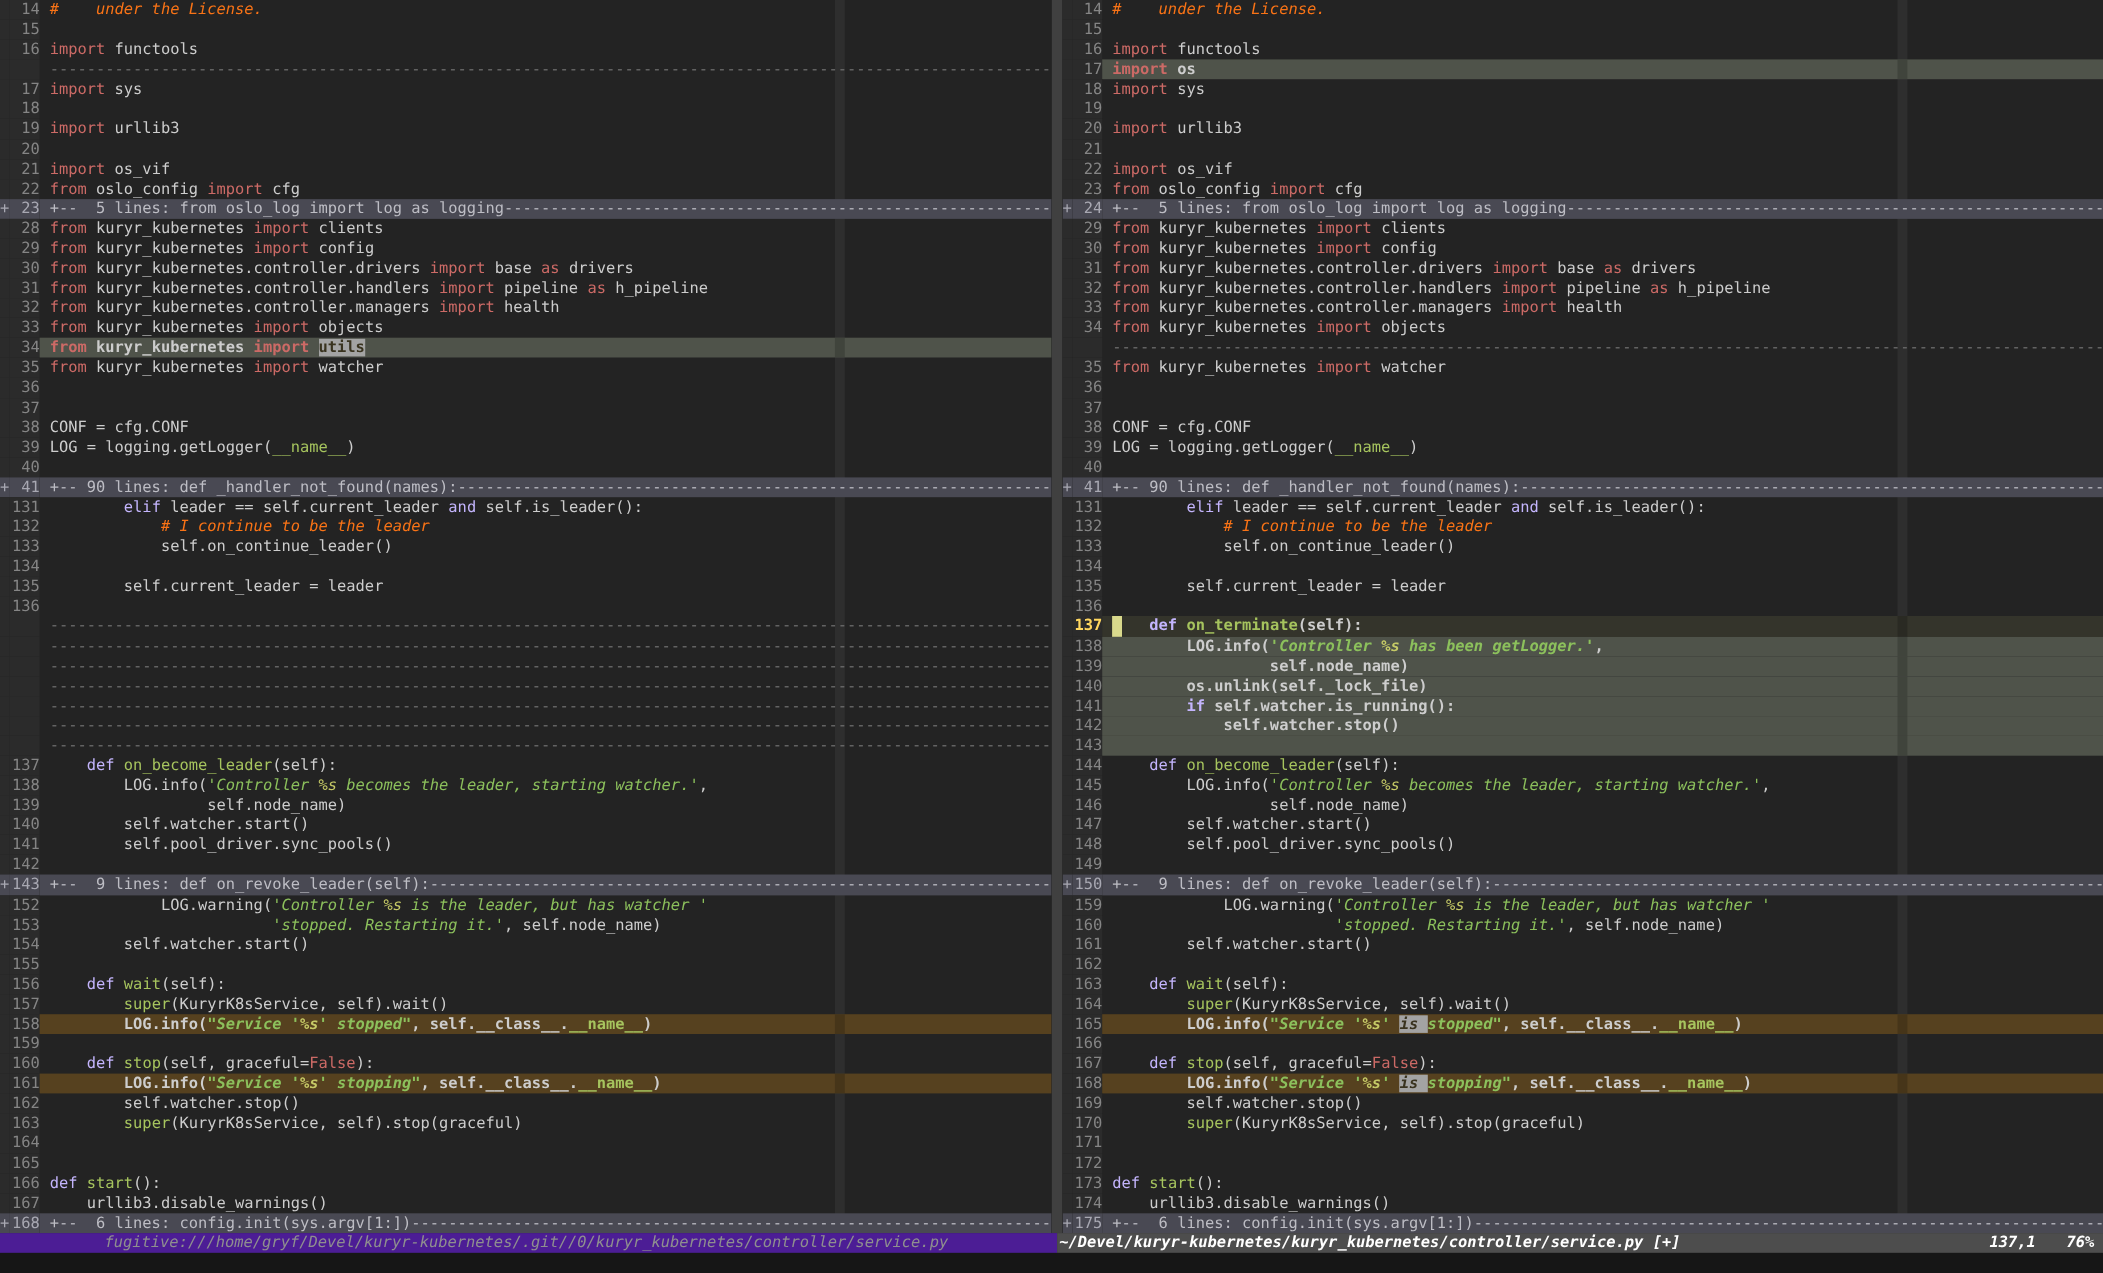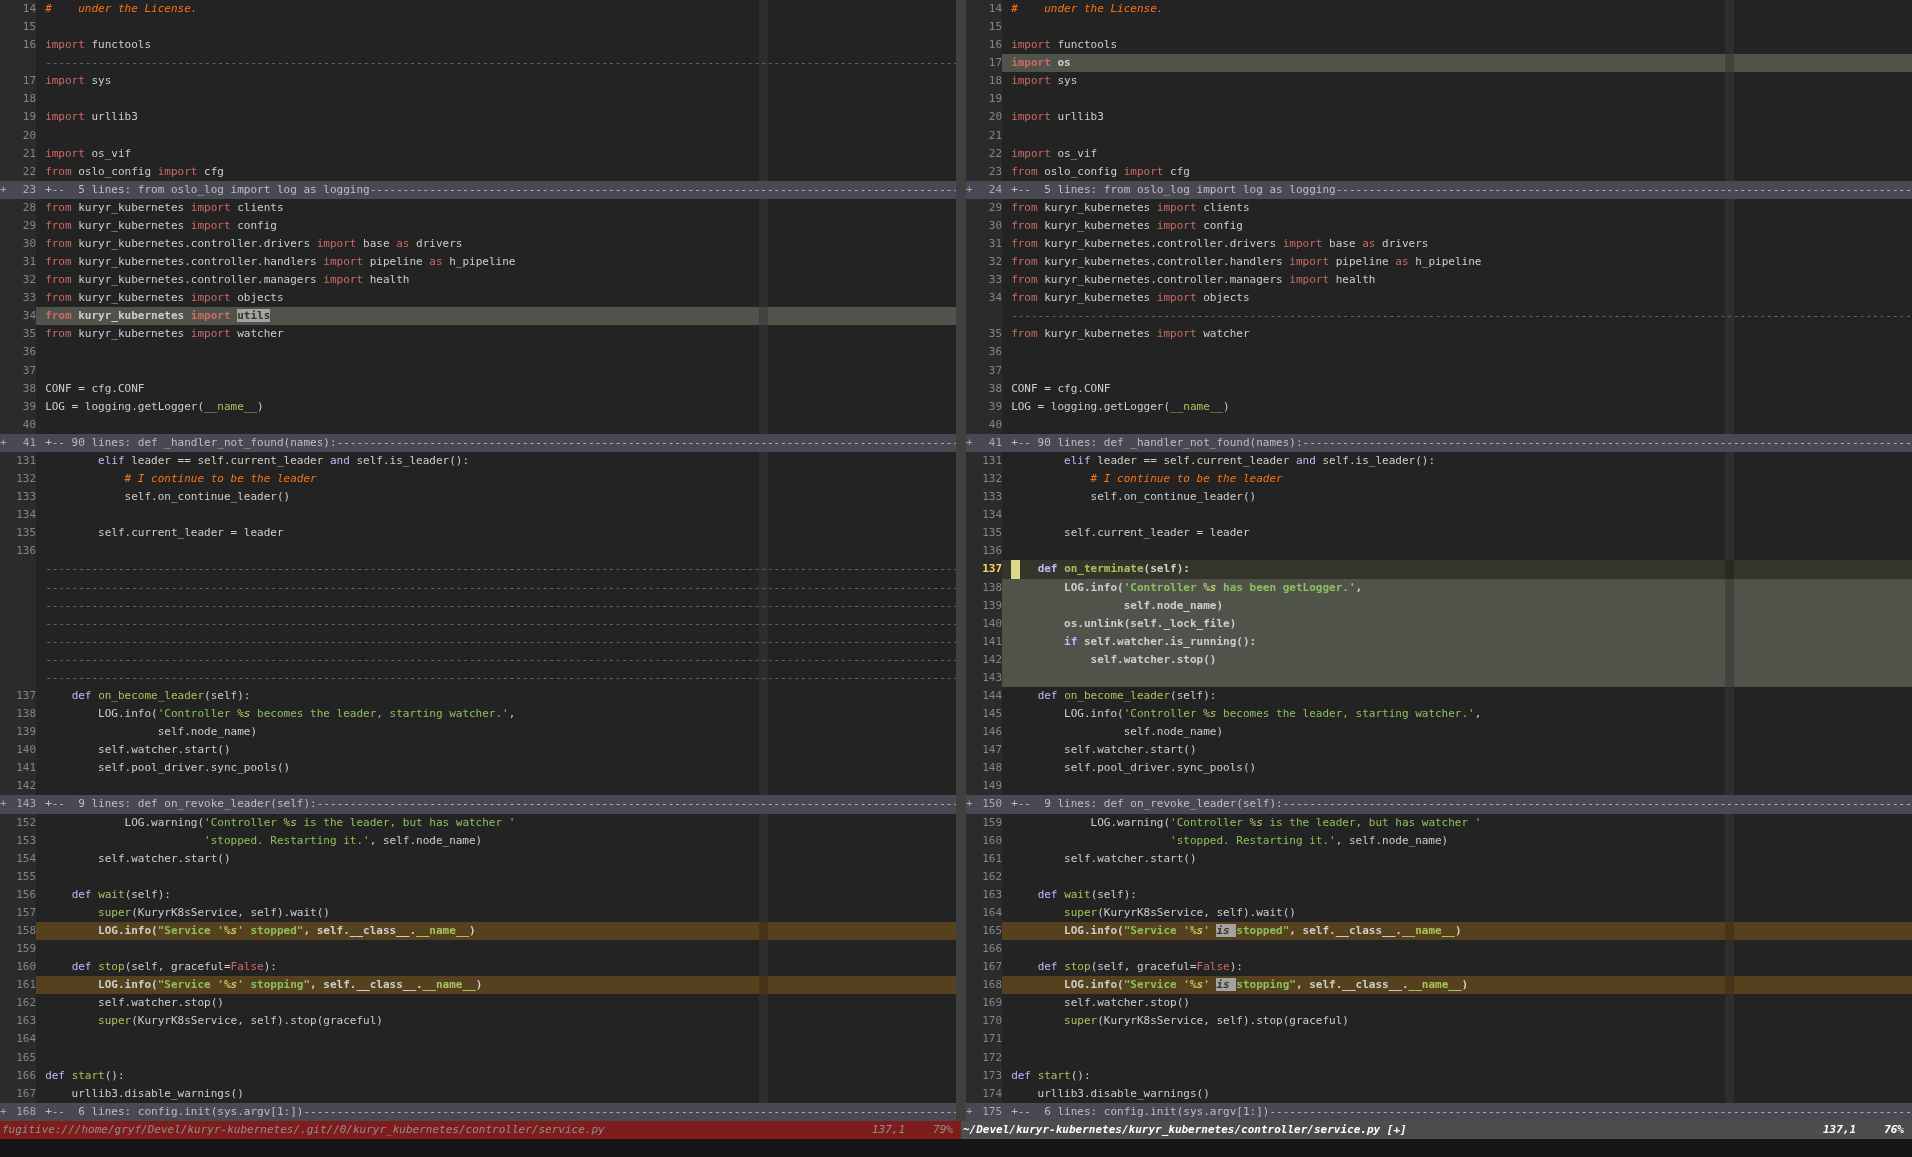--- a/index.html
+++ b/index.html
@@ -1,38 +1,38 @@
 <!DOCTYPE html>
 <html><head>
 <meta charset="utf-8">
 <style>
   html,body{margin:0;padding:0;background:#151515;}
   #screen{
     position:relative;width:1912px;height:1157px;overflow:hidden;
     background:#232323;
     font-family:"DejaVu Sans Mono",monospace;
-    font-size:11px;line-height:18.08px;
+    font-size:14px;line-height:18.08px;
     color:#cdcdcd;
   }
   #panes{position:absolute;top:0;left:0;width:1912px;height:1121px;display:flex;}
   .pane{position:relative;height:100%;overflow:hidden;background:#232323;}
   .pane.left{width:956px;}
   .pane.right{width:946px;}
   .vsep{width:10px;height:1121px;background:#404040;flex:0 0 auto;}
   .colorcol{position:absolute;top:0;bottom:0;left:758.6px;width:9.03px;background:#2e2e2e;z-index:0;}
   .row{position:relative;display:flex;height:18.08px;white-space:pre;z-index:1;}
   .fc{flex:0 0 9.03px;background:#2b2b2b;color:#9a9aa0;overflow:hidden;}
   .ln{flex:0 0 27.1px;background:#2b2b2b;color:#858585;text-align:right;overflow:hidden;}
   .ct{flex:1 1 auto;padding-left:9.03px;position:relative;overflow:hidden;}
   
   .n{color:#cdcdcd;}
   .k{color:#cc6a66;}
   .s{color:#c4b5fd;}
   .f{color:#a6c45e;}
-  .str{color:#8cc05c;}
+  .str{color:#8cc05c;font-style:italic;}
   .fmt{color:#c5c966;font-style:italic;}
   .c{color:#f97316;font-style:italic;}
   .dt{background:#a3a3a3;color:#39331f;}
   .i{font-style:italic;}
   
   .row.hl-add .ct{background:#4f534a;font-weight:bold;}
   .row.hl-change .ct{background:#56411f;font-weight:bold;}
   .row.hl-cursor .ct{background:#34342b;font-weight:bold;}
   .row.hl-cursor .ln{color:#ffd75f;font-weight:bold;}
   .row.hl-add .ct::after,.row.hl-change .ct::after,.row.hl-cursor .ct::after{
@@ -41,21 +41,21 @@
   
   .row.fold .fc,.row.fold .ln{background:#494953;color:#a8a8b2;}
   .row.fold .ct{background:#494953;color:#bdbdc4;}
   
   .row.filler .ct{color:#6f6f6f;}
   .cursor-block{position:absolute;left:9.03px;top:0;width:9.03px;height:18.08px;background:#d9d98c;z-index:2;}
   
   #statusrow{position:absolute;top:1120.9px;left:0;width:1912px;height:18.1px;display:flex;}
   .statusline{display:flex;align-items:center;white-space:pre;overflow:hidden;
     font-style:italic;padding:0 6px 0 2px;}
-  .statusline.inactive{width:961px;background:#7f1d1d;color:#8f8f8f;}
+  .statusline.inactive{width:961px;background:#4c1d95;color:#8f8f8f;flex-direction:column;}
   .statusline.active{width:951px;background:#4d4d4d;color:#ffffff;font-weight:bold;}
   .statusline .fill{flex:1 1 auto;}
   .statusline .ruler{margin-right:28px;}
   .statusline .pct{margin-right:2px;}
   #cmdline{position:absolute;top:1139px;left:0;width:1912px;height:18px;background:#161616;}
 </style>
 </head>
 <body>
 
 <div id="screen">

